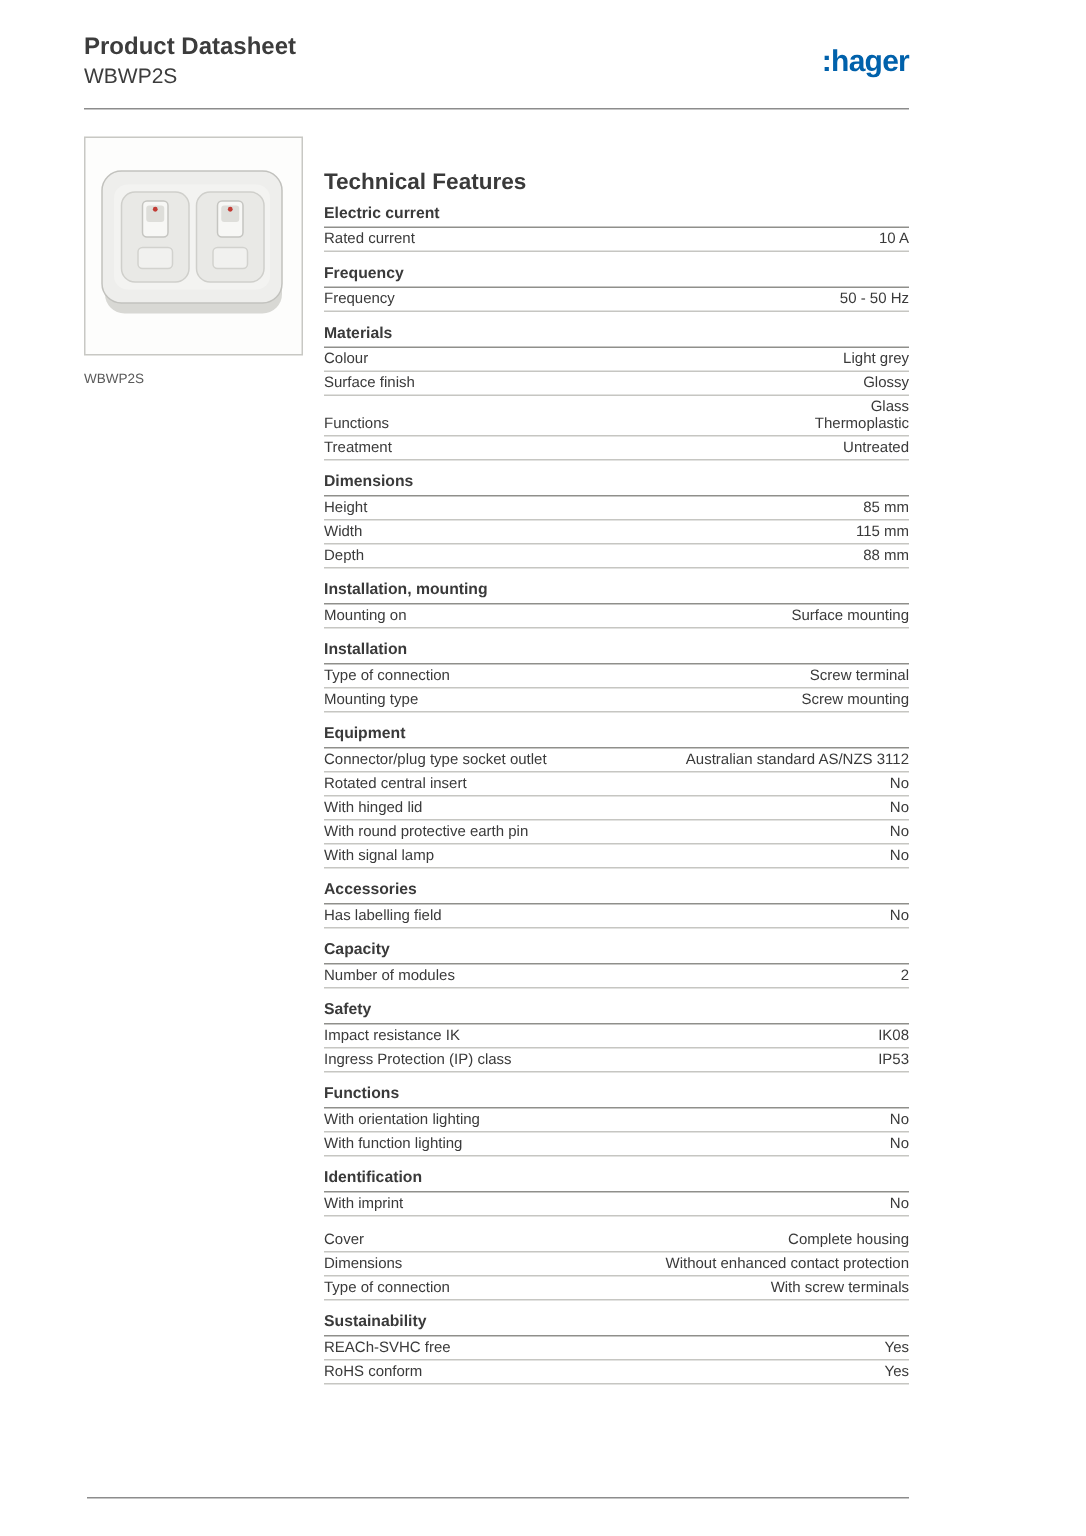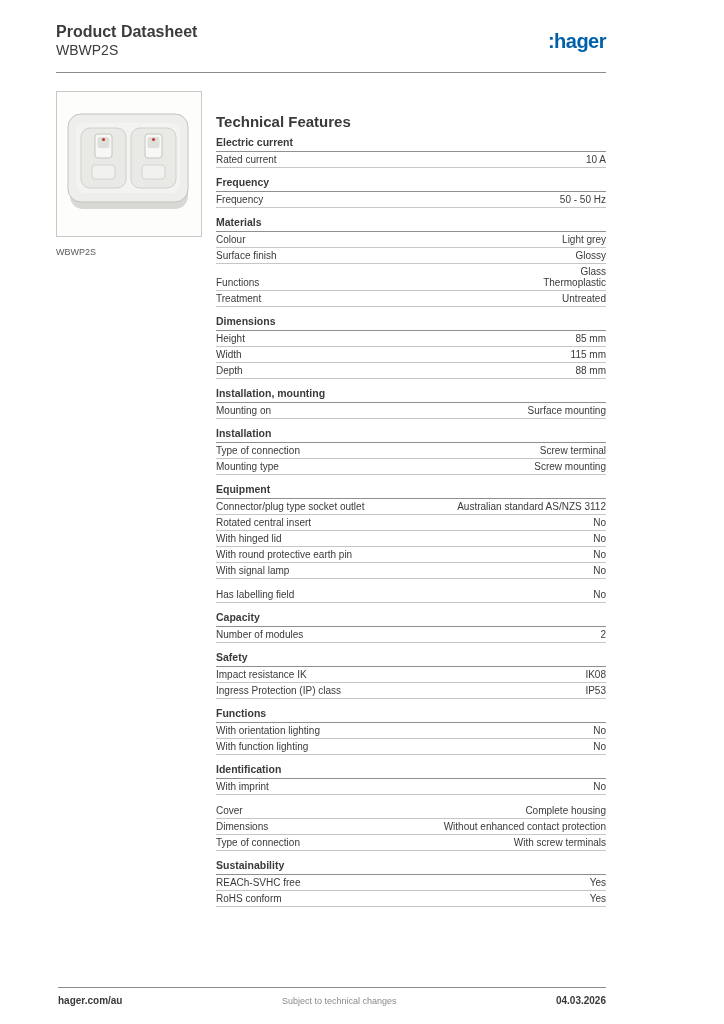--- a/index.html
+++ b/index.html
@@ -182,20 +182,21 @@
             <div class="spec-row">
               <span class="spec-label">With round protective earth pin</span>
               <span class="spec-value">No</span>
             </div>
             <div class="spec-row">
               <span class="spec-label">With signal lamp</span>
               <span class="spec-value">No</span>
             </div>
           </section>
           <section class="spec-section">
+            <div class="section-title">Accessories</div>
             <div class="spec-row">
               <span class="spec-label">Has labelling field</span>
               <span class="spec-value">No</span>
             </div>
           </section>
           <section class="spec-section">
             <div class="section-title">Capacity</div>
             <div class="spec-row">
               <span class="spec-label">Number of modules</span>
               <span class="spec-value">2</span>
@@ -254,20 +255,15 @@
               <span class="spec-label">RoHS conform</span>
               <span class="spec-value">Yes</span>
             </div>
           </section>
         </div>
     </main>
   </div>
 
   <footer class="ftr">
     <hr class="ftr-rule">
-    <div class="ftr-row">
-      <span class="ftr-left">hager.com/au</span>
-      <span class="ftr-center">Subject to technical changes</span>
-      <span class="ftr-right">04.03.2026</span>
-    </div>
   </footer>
 
 </div>
 
 </body></html>

